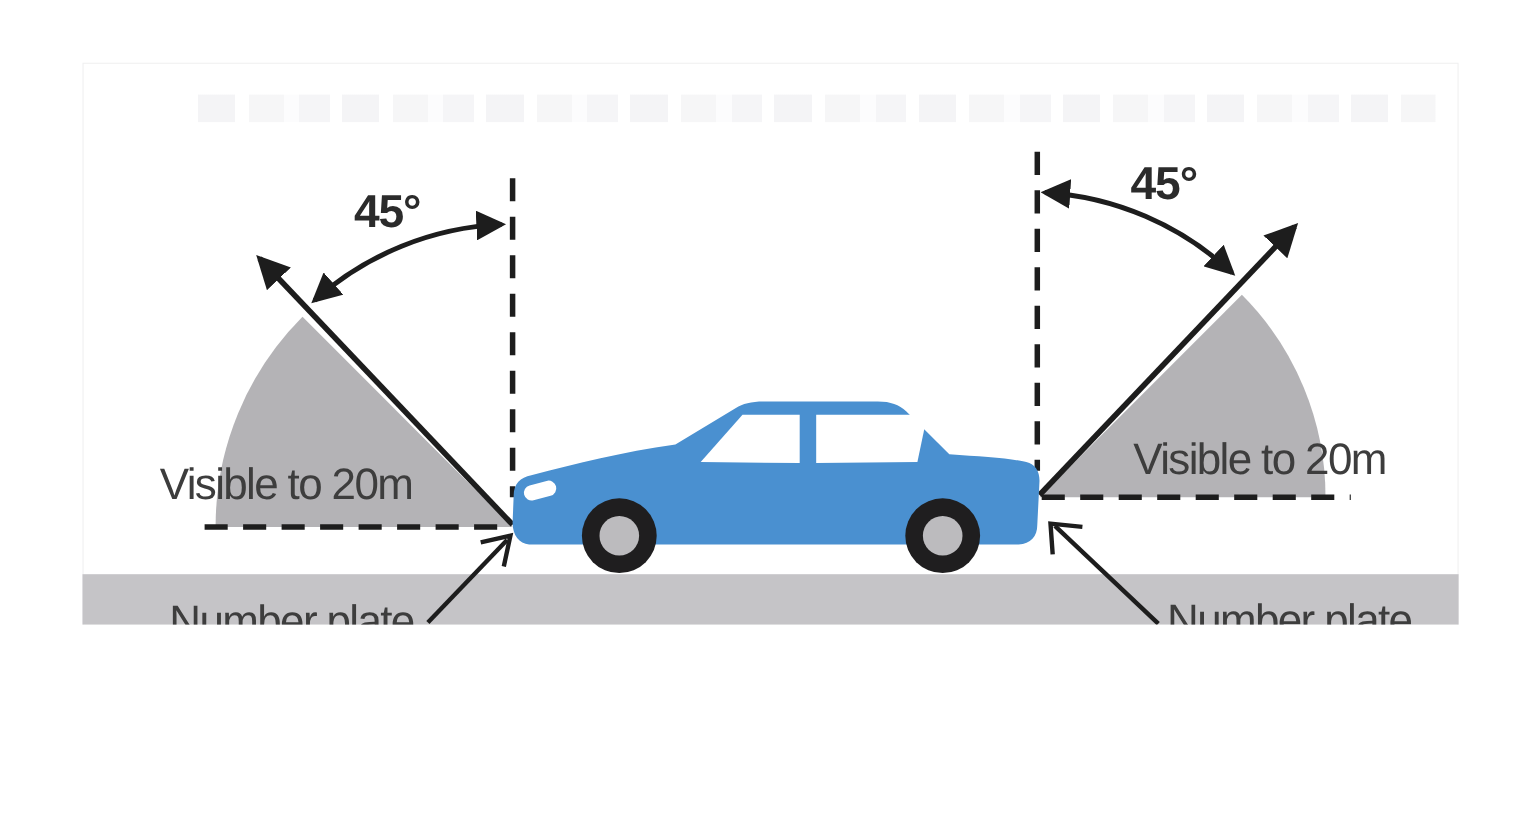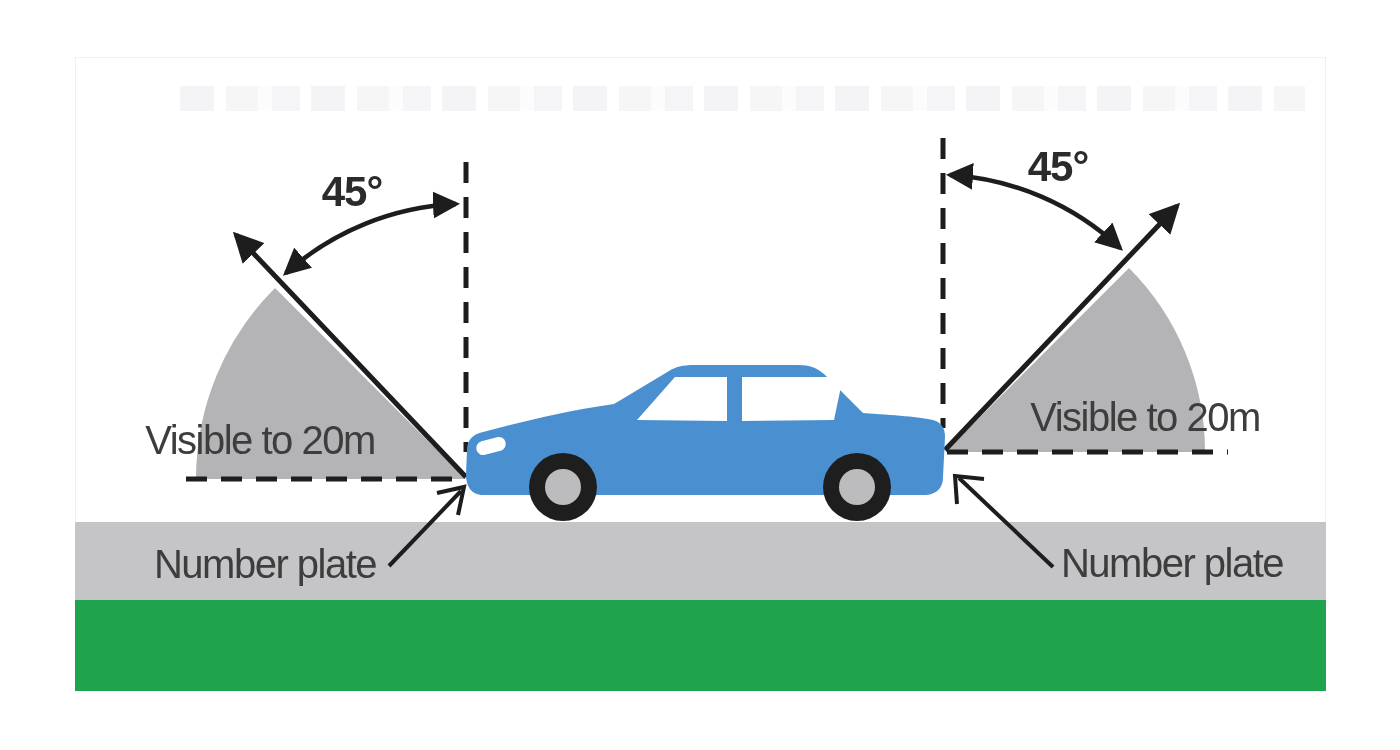--- a/index.html
+++ b/index.html
@@ -1,18 +1,18 @@
 <!DOCTYPE html>
 <html><head>
 <meta charset="utf-8">
 <style>
   html,body{margin:0;padding:0;background:#ffffff;}
   .page{
     position:relative;
-    width:1400px;height:750px;
+    width:1400px;height:568px;
     background:#ffffff;
     overflow:hidden;
     font-family:"Liberation Sans", sans-serif;
   }
   .content{
     position:absolute;
     left:75px;top:57px;
     width:1251px;height:634px;
     background:#ffffff;
     border:1px solid #f0f0f1;

